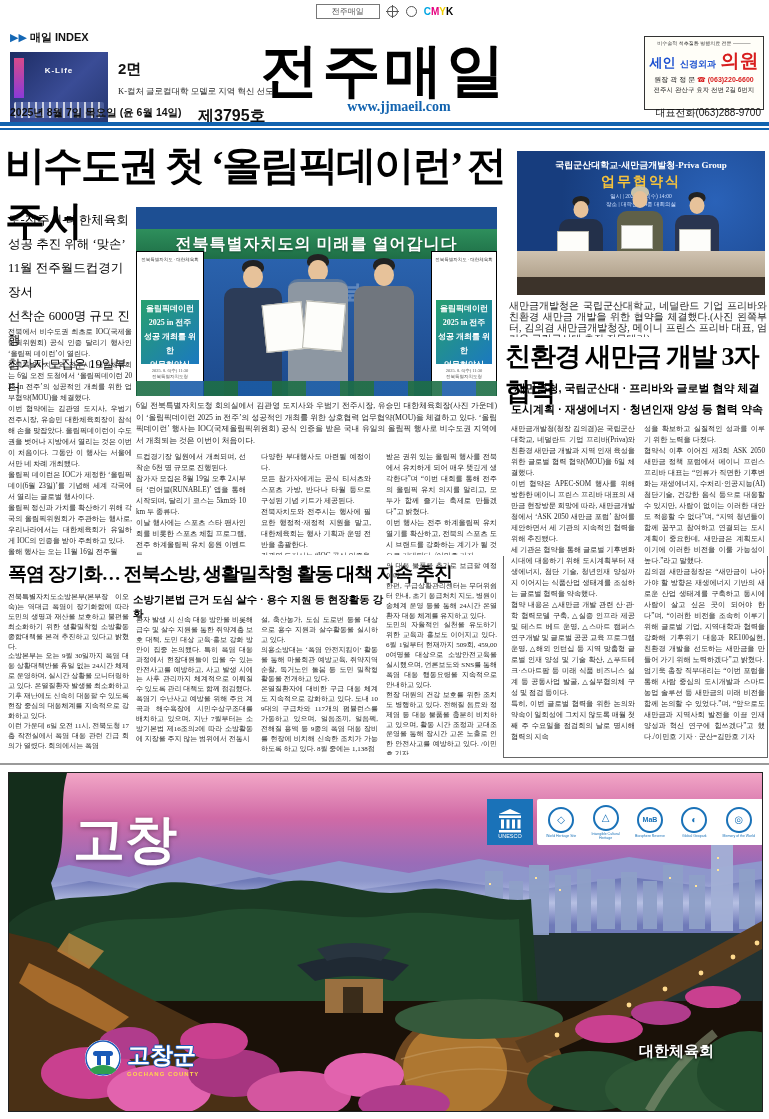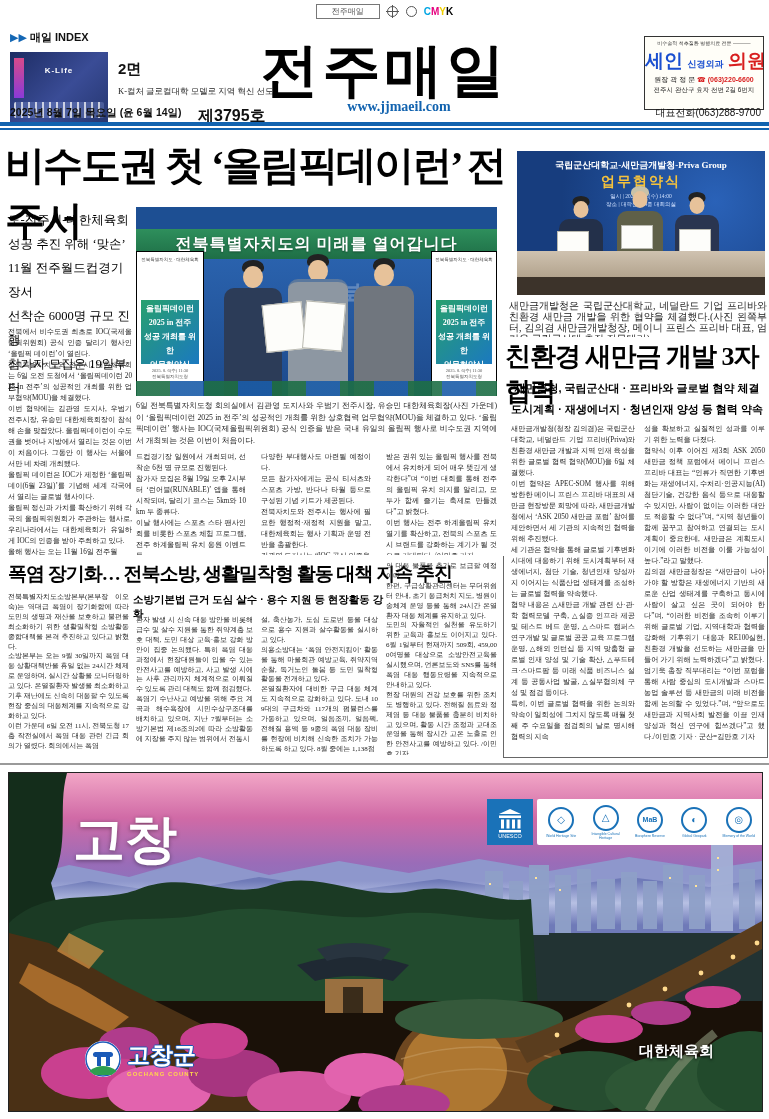--- a/index.html
+++ b/index.html
@@ -22,21 +22,21 @@
   .thumb .klife{position:absolute;left:0;right:0;top:14px;text-align:center;color:#fff;font-size:8px;font-weight:bold;letter-spacing:1px;}
   .thumb .crowd{position:absolute;left:4px;right:4px;bottom:6px;height:16px;
       background:repeating-linear-gradient(90deg,rgba(255,255,255,.75) 0 2px,rgba(120,140,200,.4) 2px 7px);border-radius:2px;}
   .idx-page{left:118px;top:60px;font-size:15px;font-weight:bold;}
   .idx-head{left:118px;top:86px;font-size:8.5px;color:#222;}
   .masthead{left:0;right:0;top:32px;text-align:center;font-size:58px;font-weight:900;letter-spacing:4px;color:#000;}
   .website{left:0;right:0;top:99px;text-align:center;font-size:14px;font-weight:bold;color:#1263af;padding-left:29px;}
   .hdr-ad{left:644px;top:36px;width:118px;height:72px;border:1px solid #333;background:#fffef8;text-align:center;overflow:hidden;}
   .hdr-ad .tag{font-size:5px;color:#333;margin-top:3px;white-space:nowrap;}
   .hdr-ad .nm{margin-top:2px;white-space:nowrap;}
-  .hdr-ad .n1{color:#1a4fd0;font-size:19px;font-weight:900;}
+  .hdr-ad .n1{color:#1a4fd0;font-size:13px;font-weight:900;}
   .hdr-ad .n2{color:#1a4fd0;font-size:9px;font-weight:bold;}
   .hdr-ad .n3{color:#d81e1e;font-size:19px;font-weight:900;}
   .hdr-ad .dir{font-size:7px;margin-top:1px;}
   .hdr-ad .tel{color:#d81e1e;font-weight:bold;}
   .hdr-ad .addr{font-size:6.5px;margin-top:1px;color:#222;}
   .daterow{top:106px;left:10px;font-size:10.5px;font-weight:bold;}
   .issueno{top:106px;left:198px;font-size:16px;font-weight:bold;}
   .mainphone{top:106px;right:8px;font-size:10px;}
   .rule-blue-a{top:122px;left:0;width:769px;height:4px;background:#1263af;}
   .rule-blue-b{top:128px;left:0;width:769px;height:1.5px;background:#1263af;}
@@ -87,21 +87,21 @@
   .ad-title{position:absolute;left:64px;top:42px;display:flex;align-items:flex-end;gap:8px;color:#fff;text-shadow:0 1px 4px #00000066;}
   .ad-title .small{font-size:26px;letter-spacing:1px;padding-bottom:6px;}
   .ad-title .big{font-size:52px;font-weight:900;line-height:50px;}
   .un-strip{position:absolute;left:478px;top:26px;height:46px;display:flex;gap:4px;}
   .un-logo{width:46px;height:46px;background:#1a72b8;display:flex;align-items:center;justify-content:center;}
   .un-panel{width:222px;height:46px;background:#fff;border-radius:2px;display:flex;justify-content:space-around;align-items:center;padding:0 2px;}
   .un-item{width:42px;text-align:center;}
   .un-circle{width:22px;height:22px;border:2px solid #1a72b8;border-radius:50%;margin:0 auto;color:#1a72b8;
              font-size:10px;line-height:22px;font-weight:bold;}
   .un-cap{font-size:3.5px;color:#1a72b8;line-height:4px;margin-top:1px;}
-  .gc-logo{position:absolute;left:76px;bottom:34px;display:flex;align-items:center;gap:6px;}
+  .gc-logo{position:absolute;left:76px;bottom:34px;display:flex;align-items:flex-start;gap:6px;}
   .gc-mark{width:36px;height:36px;background:#fff;border-radius:50%;position:relative;overflow:hidden;}
   .gc-text .t1{font-size:23px;font-weight:900;color:#fff;
       text-shadow:-1px 0 #1a5ab8,1px 0 #1a5ab8,0 -1px #1a5ab8,0 1px #1a5ab8;}
   .gc-text .t2{font-size:6px;color:#ffd84a;font-weight:bold;letter-spacing:1px;}
   .ad-place{position:absolute;right:48px;bottom:50px;color:#fff;font-size:15px;font-weight:bold;text-shadow:0 1px 3px #000;}
 </style>
 </head>
 <body>
 
 <div id="page">

